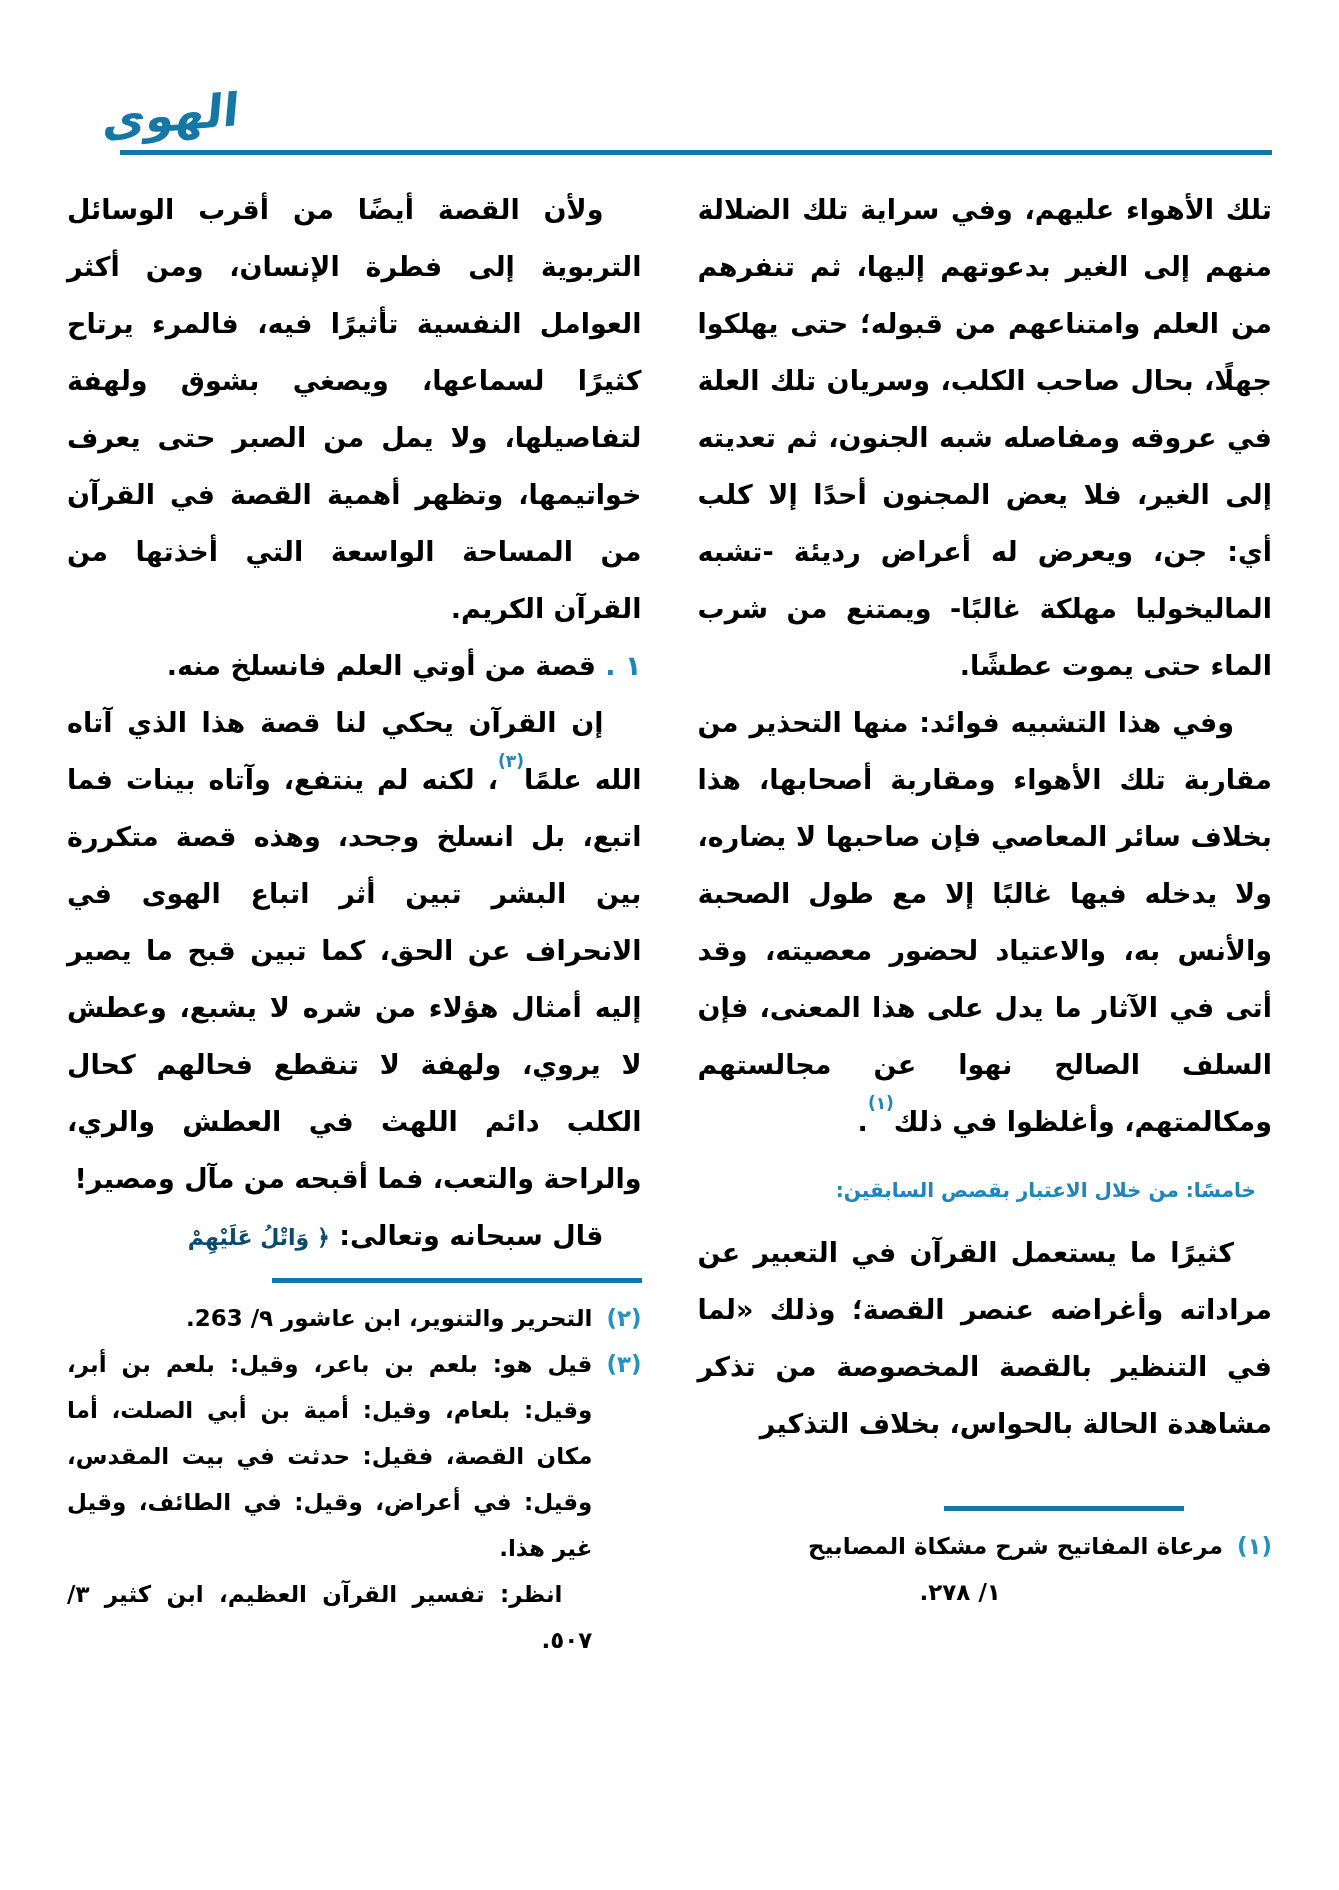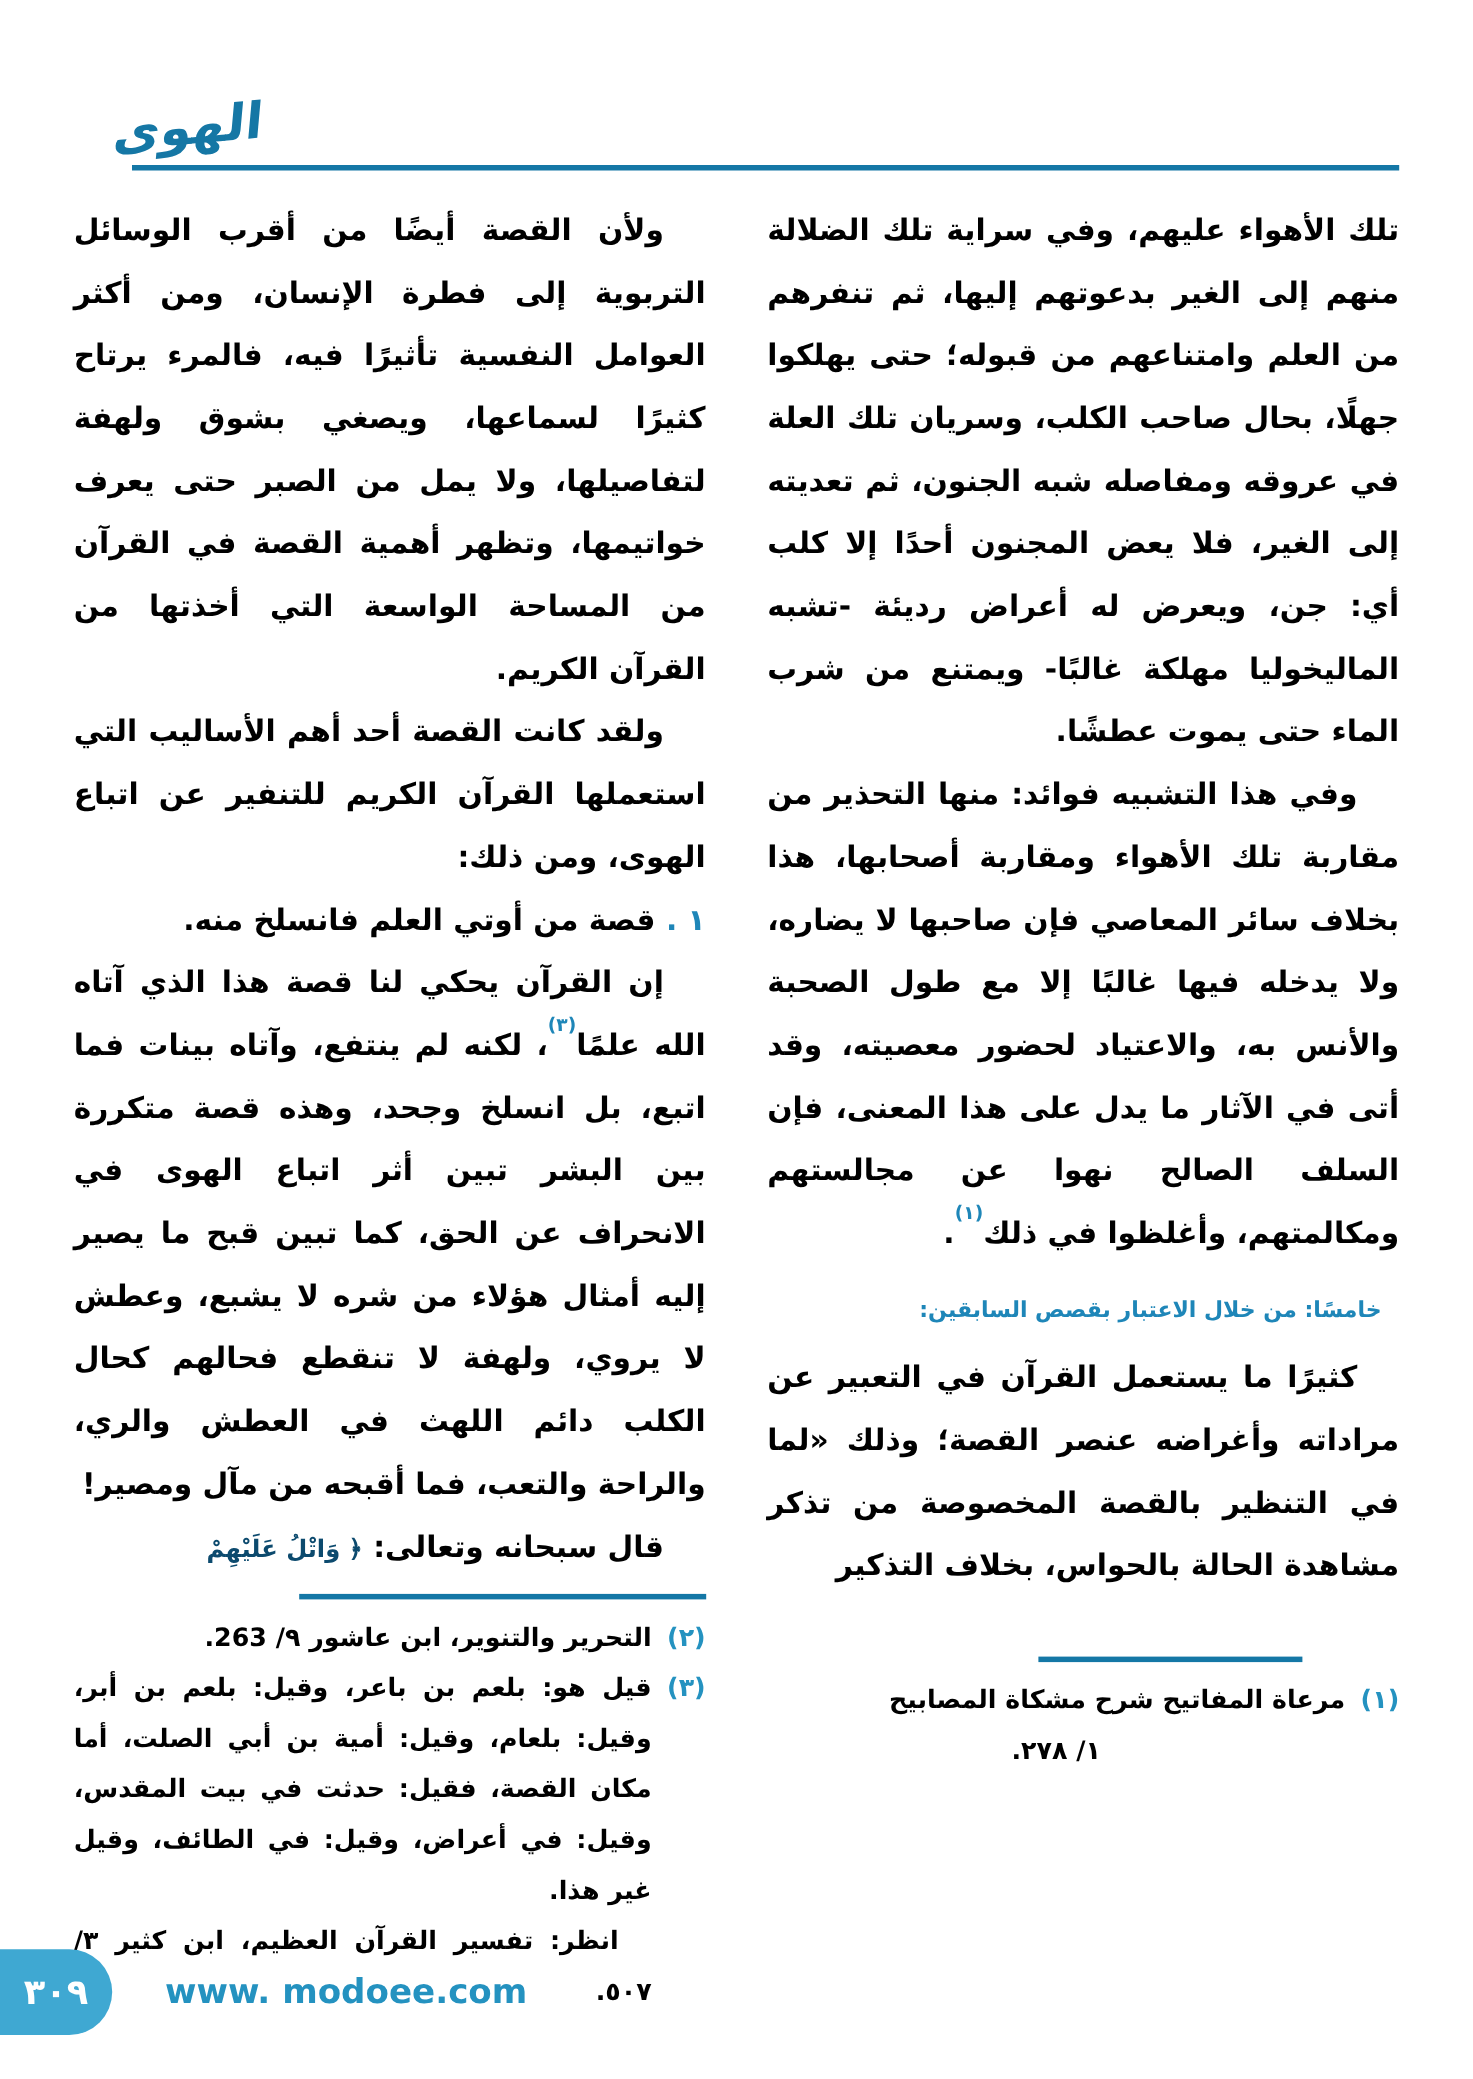--- a/index.html
+++ b/index.html
@@ -152,21 +152,20 @@
           <div class="fn-text">
             <div>مرعاة المفاتيح شرح مشكاة المصابيح</div>
             <div class="fn-cont">١/ ٢٧٨.</div>
           </div>
         </div>
       </div>
     </section>
 
     <section class="col">
       <p class="body indent"><span>ولأن القصة أيضًا من أقرب الوسائل التربوية إلى فطرة الإنسان، ومن أكثر العوامل النفسية تأثيرًا فيه، فالمرء يرتاح كثيرًا لسماعها، ويصغي بشوق ولهفة لتفاصيلها، ولا يمل من الصبر حتى يعرف خواتيمها، وتظهر أهمية القصة في القرآن من المساحة الواسعة التي أخذتها من القرآن الكريم.</span></p>
-      <p class="body indent"><span>ولقد كانت القصة أحد أهم الأساليب التي استعملها القرآن الكريم للتنفير عن اتباع الهوى، ومن ذلك:</span></p>
       <p class="body"><span class="item-num">١ .</span> <span>قصة من أوتي العلم فانسلخ منه.</span></p>
       <p class="body indent"><span>إن القرآن يحكي لنا قصة هذا الذي آتاه الله علمًا</span><sup class="fn-ref">(٣)</sup><span>، لكنه لم ينتفع، وآتاه بينات فما اتبع، بل انسلخ وجحد، وهذه قصة متكررة بين البشر تبين أثر اتباع الهوى في الانحراف عن الحق، كما تبين قبح ما يصير إليه أمثال هؤلاء من شره لا يشبع، وعطش لا يروي، ولهفة لا تنقطع فحالهم كحال الكلب دائم اللهث في العطش والري، والراحة والتعب، فما أقبحه من مآل ومصير!</span></p>
       <p class="body indent"><span>قال سبحانه وتعالى:</span> <span class="verse">﴿ وَاتْلُ عَلَيْهِمْ</span></p>
 
       <div class="fnblock fnblock-left">
         <div class="fnrule fnrule-left"></div>
         <div class="footnote">
           <span class="fn-num">(٢)</span>
           <div class="fn-text">التحرير والتنوير، ابن عاشور ٩/ 263.</div>
         </div>
@@ -175,20 +174,14 @@
           <div class="fn-text">
             <div>قيل هو: بلعم بن باعر، وقيل: بلعم بن أبر، وقيل: بلعام، وقيل: أمية بن أبي الصلت، أما مكان القصة، فقيل: حدثت في بيت المقدس، وقيل: في أعراض، وقيل: في الطائف، وقيل غير هذا.</div>
             <div class="fn-see">انظر: تفسير القرآن العظيم، ابن كثير ٣/ ٥٠٧.</div>
           </div>
         </div>
       </div>
     </section>
 
   </div>
 
-  <div class="footer">
-    <div class="badge">
-      <span>٣٠٩</span>
-    </div>
-    <div class="url">www. modoee.com</div>
-  </div>
 
 </div>
 
 </body></html>

